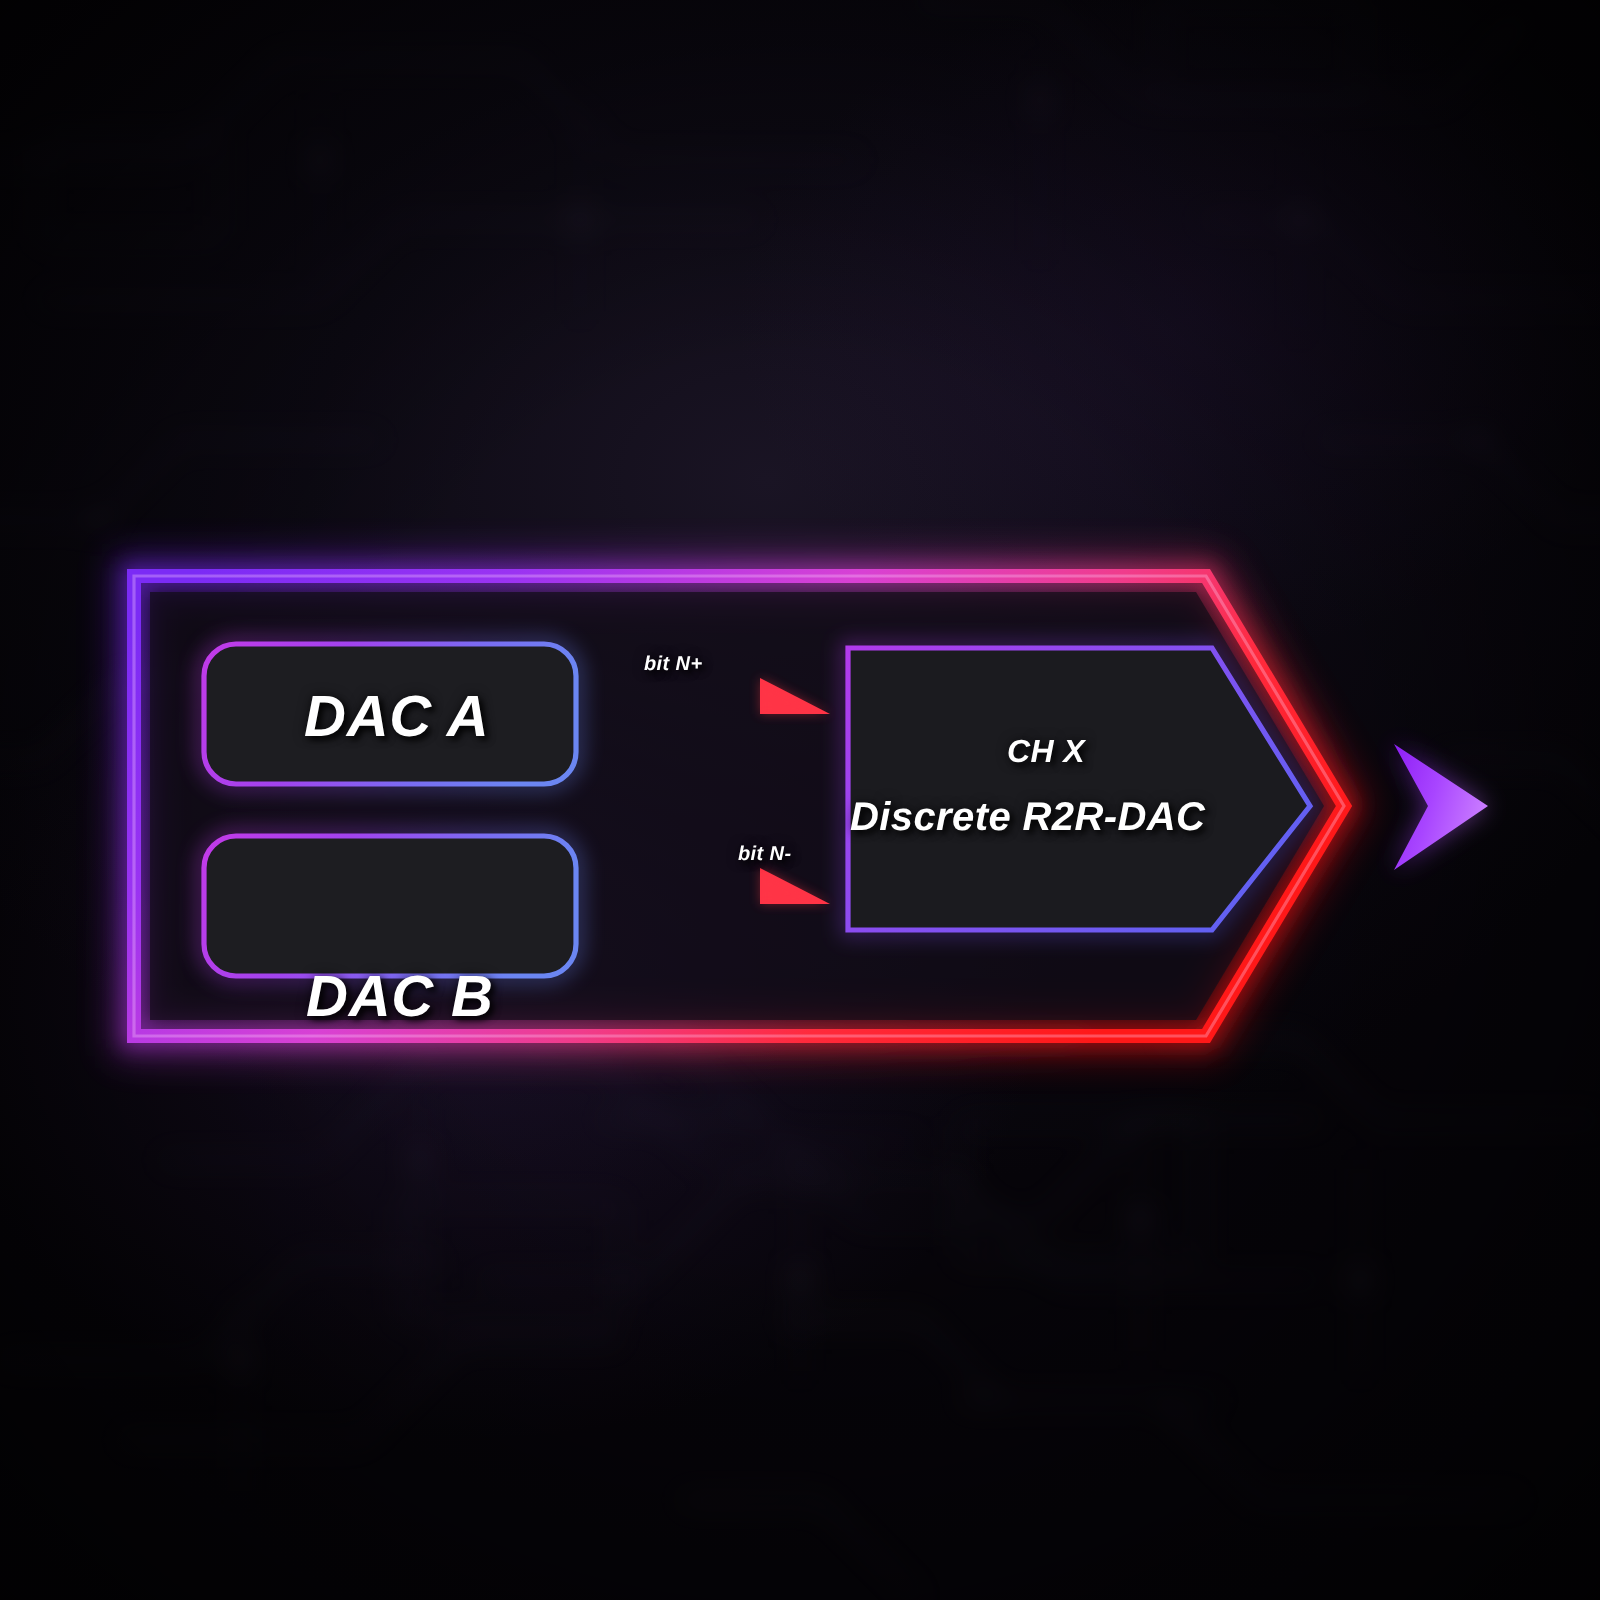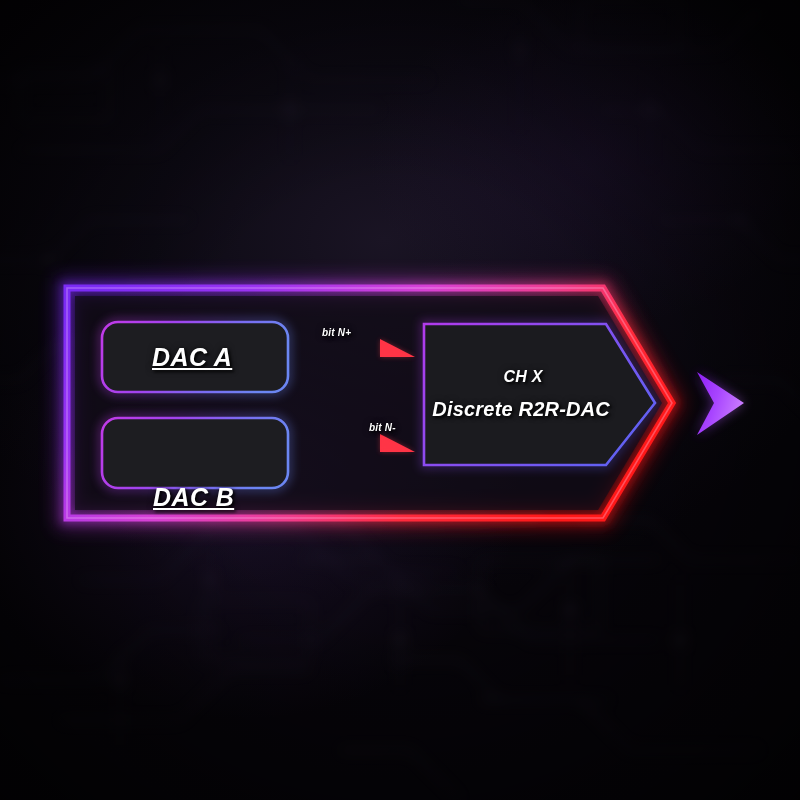--- a/index.html
+++ b/index.html
@@ -65,40 +65,39 @@
     position: absolute;
     color: #ffffff;
     font-family: "Liberation Sans", sans-serif;
     font-style: italic;
     font-weight: bold;
     white-space: nowrap;
     text-shadow: 2px 2px 3px rgba(0,0,0,0.85), 0 0 6px rgba(0,0,0,0.6);
     user-select: none;
   }
   .lbl-box {
-    font-size: 25px;
+    font-size: 29px;
     letter-spacing: 0.4px;
-    text-decoration: underline;
   }
   .lbl-hex {
     font-size: 20px;
     letter-spacing: 0.2px;
     text-align: center;
   }
   .lbl-hex-1 { font-size: 16px; }
   .lbl-hex-2 { font-size: 20px; }
   .lbl-arrow {
     font-size: 10px;
     letter-spacing: 0.2px;
   }
 
   #dacA-label { left: 152px; top: 343px; }
   #dacB-label { left: 153px; top: 439px; margin-top: 44px; }
   #hex-line1  { left: 423px; top: 368px; width: 200px; text-align: center; }
-  #hex-line2  { left: 410px; top: 398px; width: 200px; text-align: right; }
+  #hex-line2  { left: 425px; top: 398px; width: 200px; text-align: left; }
   #bitNp-label { left: 322px; top: 327px; }
   #bitNm-label { left: 324px; top: 422px; margin-left: 45px; }
 </style>
 </head>
 <body>
 
 <div id="stage">
 
   <div class="bg-base"></div>
 

